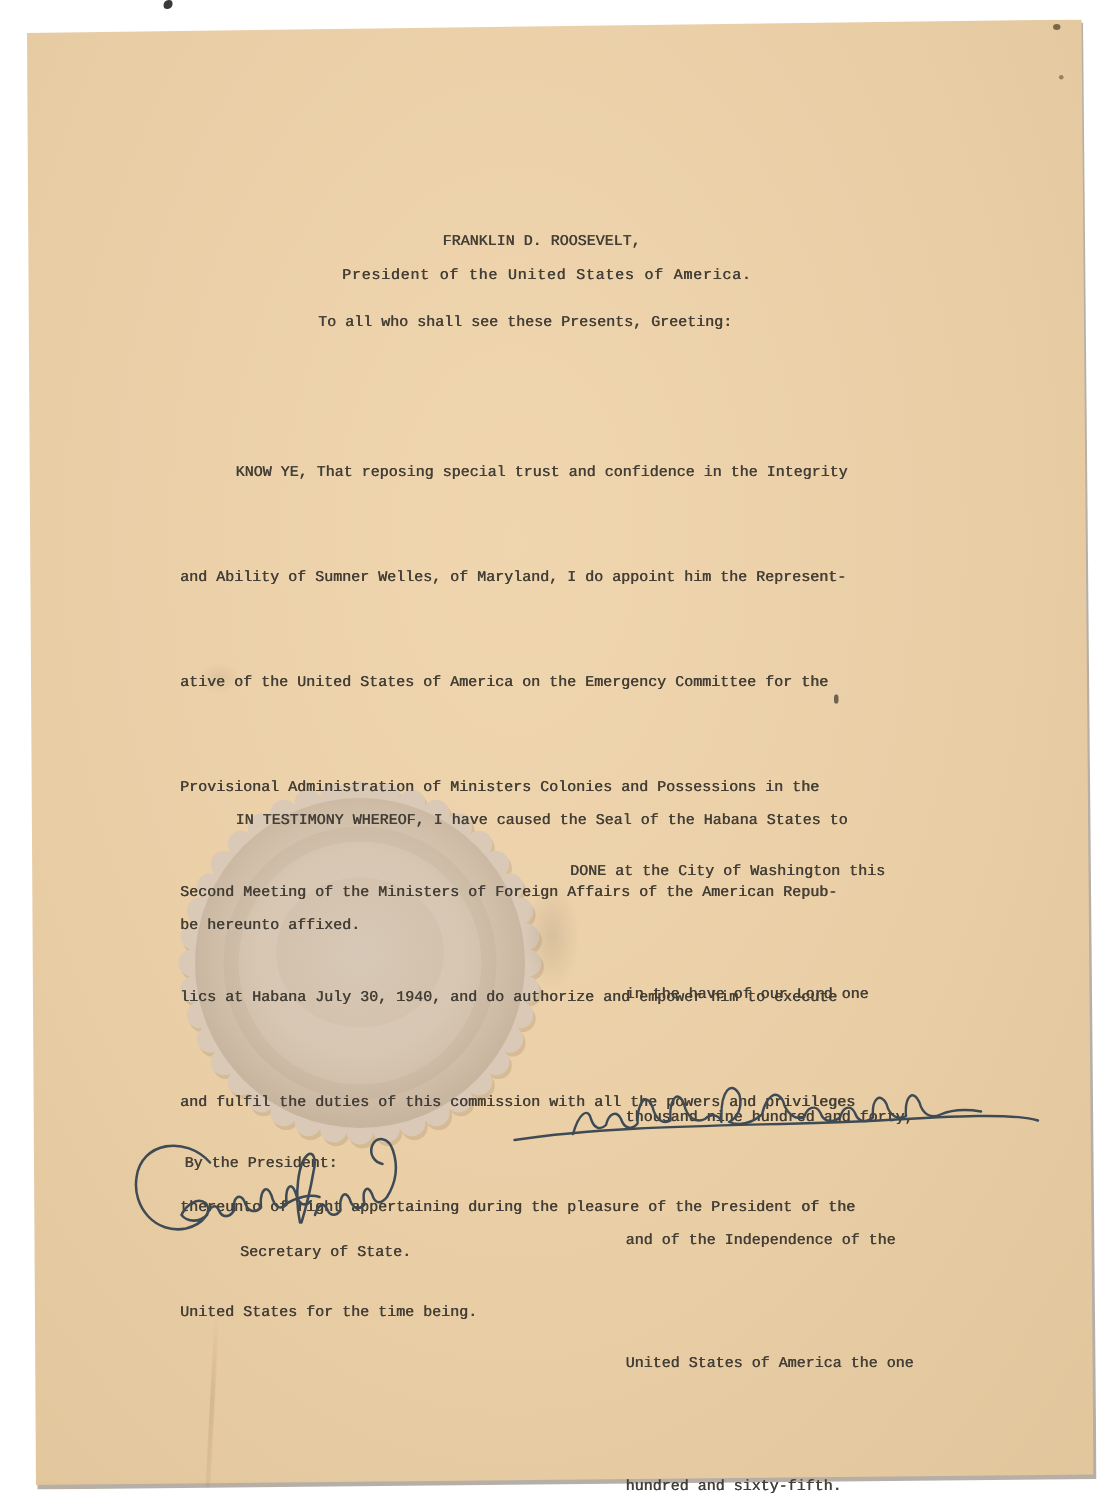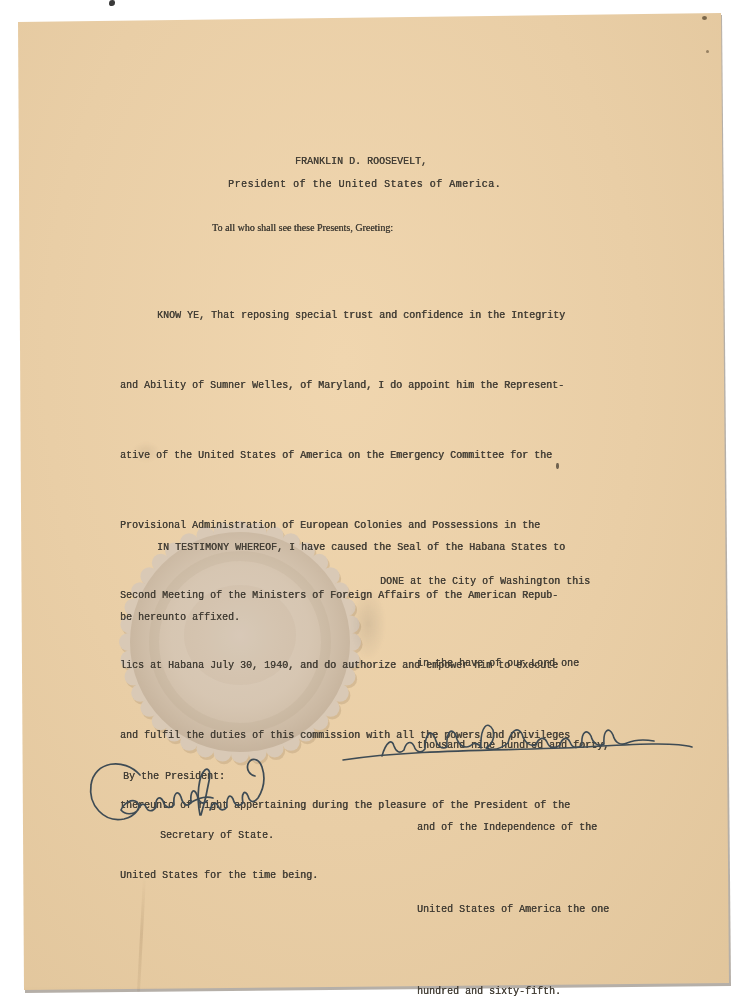--- a/index.html
+++ b/index.html
@@ -28,21 +28,21 @@
   .typed{
     position:absolute;
     color:var(--ink,#443f36);
     font-size:10px;
     line-height:23.35px;
     white-space:pre;
     text-shadow:0.35px 0 0 currentColor;
   }
   .h-name{left:295px;top:150px;}
   .h-title{left:228px;top:173px;letter-spacing:.5px;}
-  .salutation{left:212px;top:216px;font-family:Liberation Serif, serif;}
+  .salutation{left:212px;top:204px;}
   .body-block{left:120px;top:245px;}
   .testimony-block{left:120px;top:477px;}
   .done-block{left:380px;top:523px;}
   .indent{padding-left:37px;margin-top:12px;}
   .by-president{left:123px;top:765px;text-align:right;}
   .secretary{left:160px;top:824px;}
   
   .seal{position:absolute;left:113px;top:515px;width:254px;height:254px;}
   .seal .seal-shadow{fill:#b59a76;}
   .seal .seal-main{fill:var(--seal,#d9c9b6);}
@@ -174,21 +174,21 @@
   </svg>
 
   <div class="typed h-name">FRANKLIN D. ROOSEVELT,</div>
   <div class="typed h-title">President of the United States of America.</div>
   <div class="typed salutation">To all who shall see these Presents, Greeting:</div>
 
   <div class="typed body-block">
     <div class="indent">KNOW YE, That reposing special trust and confidence in the Integrity</div>
     <div>and Ability of Sumner Welles, of Maryland, I do appoint him the Represent-</div>
     <div>ative of the United States of America on the Emergency Committee for the</div>
-    <div>Provisional Administration of European Colonies and Possessions in the</div>
+    <div>Provisional Administration of Ministers Colonies and Possessions in the</div>
     <div>Second Meeting of the Ministers of Foreign Affairs of the American Repub-</div>
     <div>lics at Habana July 30, 1940, and do authorize and empower him to execute</div>
     <div>and fulfil the duties of this commission with all the powers and privileges</div>
     <div>thereunto of right appertaining during the pleasure of the President of the</div>
     <div>United States for the time being.</div>
   </div>
 
   <div class="typed testimony-block">
     <div class="indent">IN TESTIMONY WHEREOF, I have caused the Seal of the Habana States to</div>
     <div>be hereunto affixed.</div>

